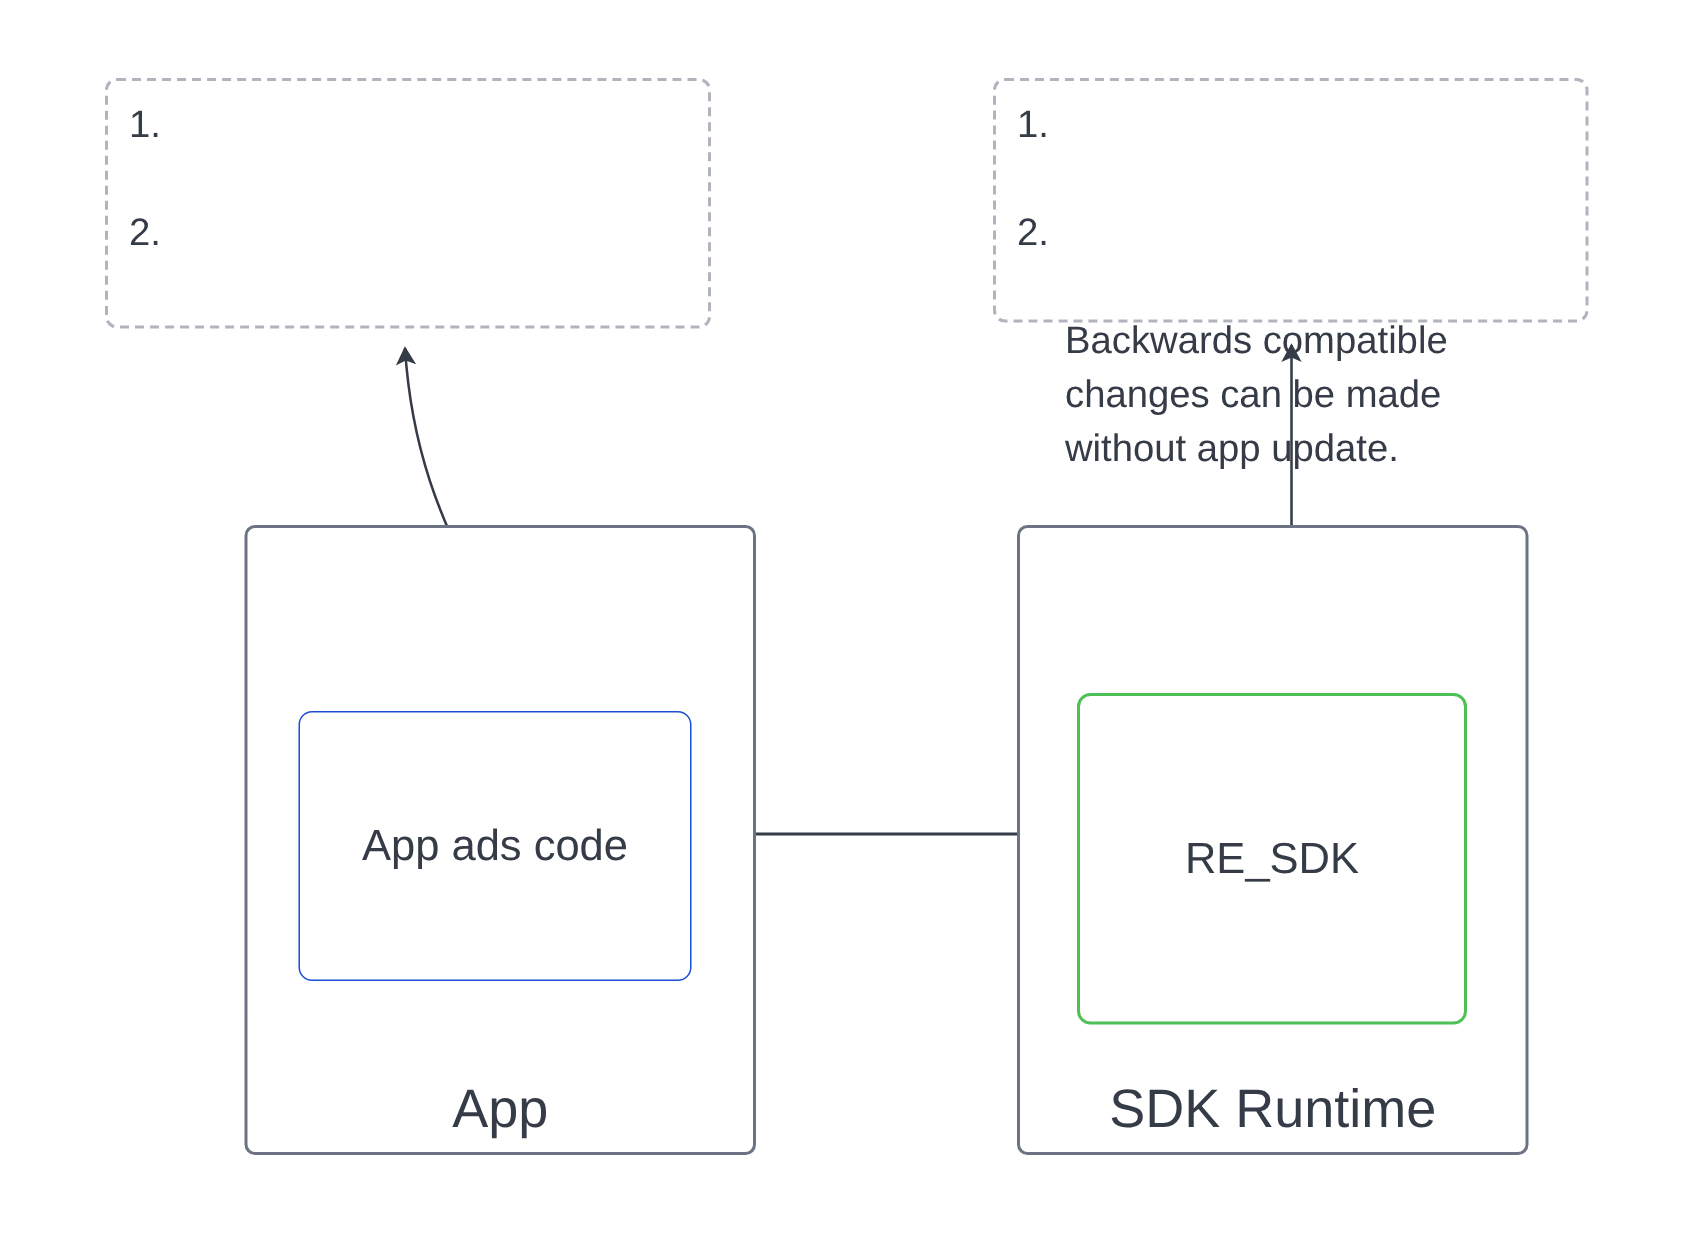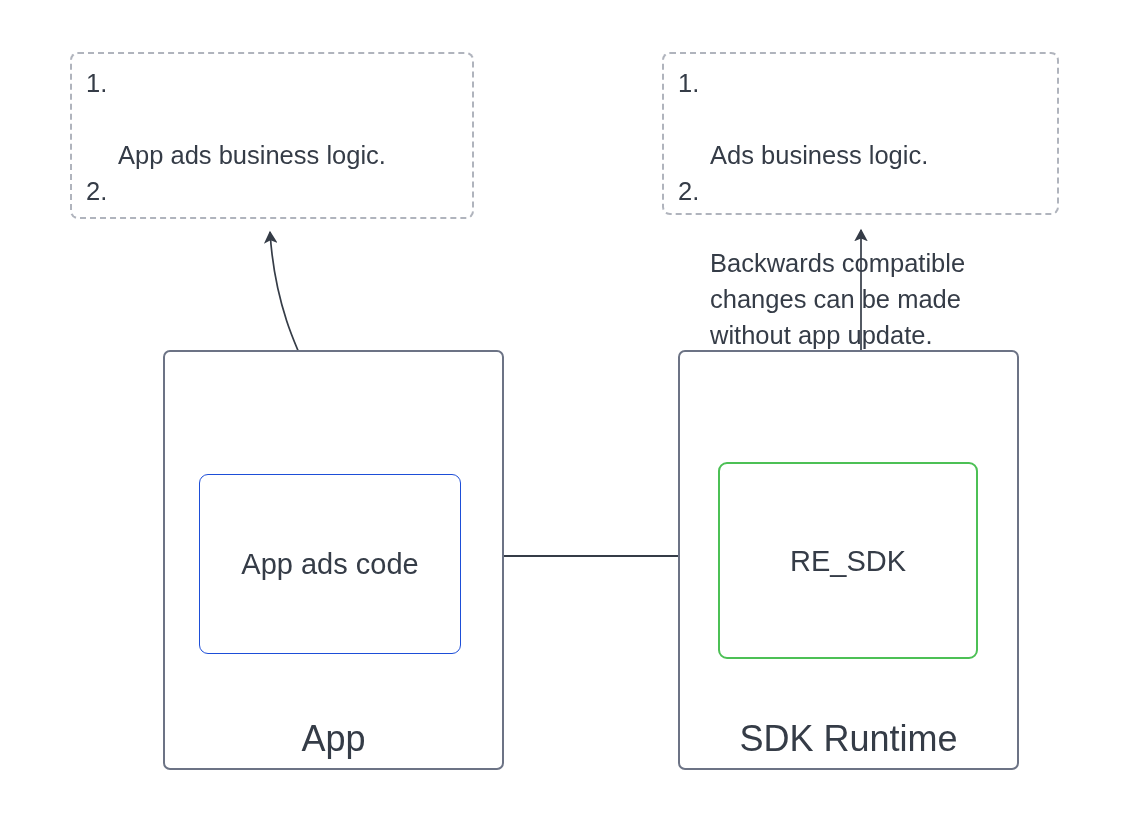--- a/index.html
+++ b/index.html
@@ -92,21 +92,21 @@
     background: #ffffff;
     display: flex;
     align-items: center;
     justify-content: center;
   }
   #app-ads-code-box {
     left: 199px; top: 474px; width: 262px; height: 180px;
     border: 1px solid #1d4ed8;
   }
   #re-sdk-box {
-    left: 718px; top: 462px; width: 260px; height: 197px;
+    left: 718px; top: 462px; width: 260px; height: 221px;
     border: 2.5px solid #4cc055;
   }
   .inner-label {
     font-size: 29px;
     line-height: 34px;
     color: #353c47;
     white-space: nowrap;
   }
 </style>
 </head>
@@ -134,33 +134,31 @@
 
     <g>
       <path d="M 473 556 L 715 556" fill="none" stroke="#353c47" stroke-width="2.1" marker-start="url(#arrowhead-start)" marker-end="url(#arrowhead)"></path>
     </g>
   </svg>
 
   <div id="callout-left" class="callout">
     <ol>
       <li>
         <span class="num">1.</span>
-        <span>App ads business logic.</span>
       </li>
       <li>
         <span class="num">2.</span>
       </li>
     </ol>
   </div>
 
   <div id="callout-right" class="callout">
     <ol>
       <li>
         <span class="num">1.</span>
-        <span>Ads business logic.</span>
       </li>
       <li>
         <span class="num">2.</span>
         <span>Backwards compatible
 changes can be made
 without app update.</span>
       </li>
     </ol>
   </div>
 

